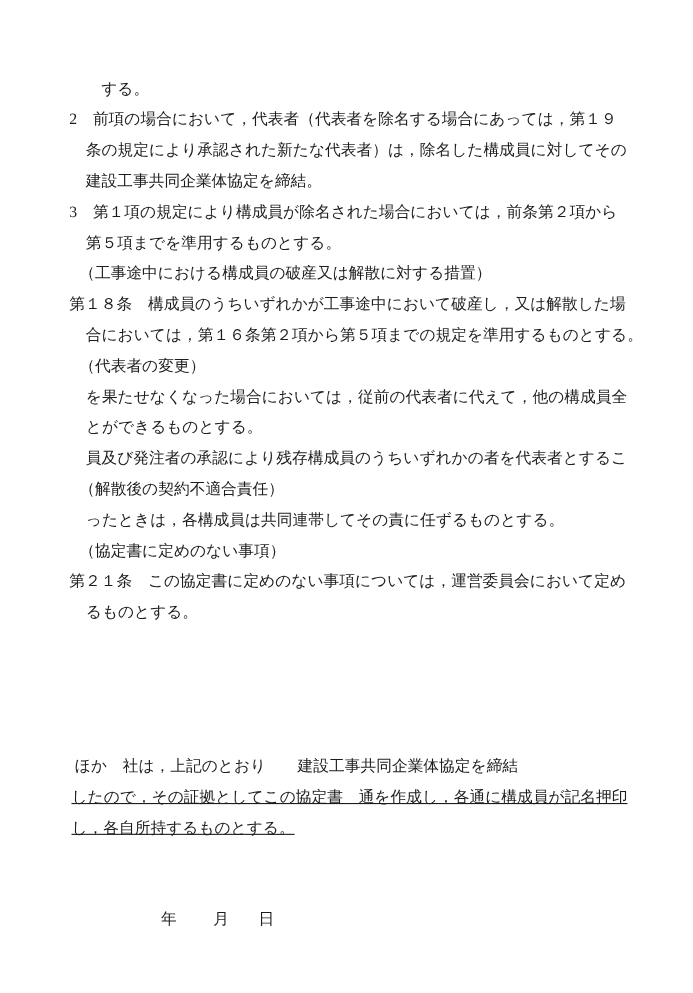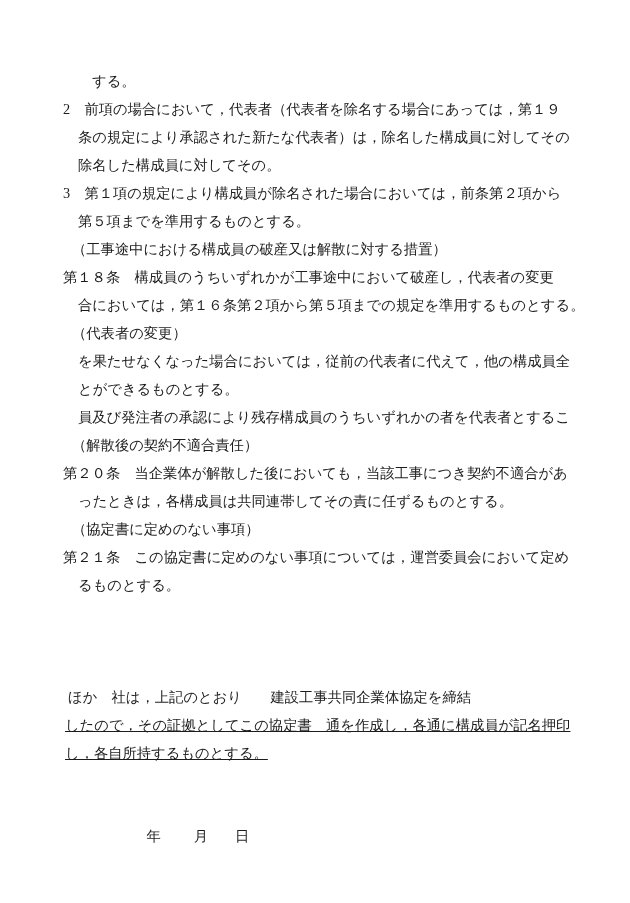--- a/index.html
+++ b/index.html
@@ -44,32 +44,31 @@
 </style>
 </head>
 <body>
 
 <div class="page">
 
   <div class="textblock body-block">
     <div class="ln ind-cont2">する。</div>
     <div class="ln ind-art">2　前項の場合において，代表者（代表者を除名する場合にあっては，第１９</div>
     <div class="ln ind-cont">条の規定により承認された新たな代表者）は，除名した構成員に対してその</div>
-    <div class="ln ind-cont">除名した構成員に対してその。</div>
+    <div class="ln ind-cont">建設工事共同企業体協定を締結。</div>
     <div class="ln ind-art">3　第１項の規定により構成員が除名された場合においては，前条第２項から</div>
     <div class="ln ind-cont">第５項までを準用するものとする。</div>
     <div class="ln ind-head">（工事途中における構成員の破産又は解散に対する措置）</div>
-    <div class="ln ind-art">第１８条　構成員のうちいずれかが工事途中において破産し，代表者の変更</div>
+    <div class="ln ind-art">第１８条　構成員のうちいずれかが工事途中において破産し，又は解散した場</div>
     <div class="ln ind-cont">合においては，第１６条第２項から第５項までの規定を準用するものとする。</div>
     <div class="ln ind-head">（代表者の変更）</div>
     <div class="ln ind-cont">を果たせなくなった場合においては，従前の代表者に代えて，他の構成員全</div>
     <div class="ln ind-cont">とができるものとする。</div>
     <div class="ln ind-cont">員及び発注者の承認により残存構成員のうちいずれかの者を代表者とするこ</div>
     <div class="ln ind-head">（解散後の契約不適合責任）</div>
-    <div class="ln ind-art">第２０条　当企業体が解散した後においても，当該工事につき契約不適合があ</div>
     <div class="ln ind-cont">ったときは，各構成員は共同連帯してその責に任ずるものとする。</div>
     <div class="ln ind-head">（協定書に定めのない事項）</div>
     <div class="ln ind-art">第２１条　この協定書に定めのない事項については，運営委員会において定め</div>
     <div class="ln ind-cont">るものとする。</div>
   </div>
 
   <div class="textblock closing-block">
     <div class="ln ind-close1">ほか　社は，上記のとおり　　建設工事共同企業体協定を締結</div>
     <div class="ln ind-close">したので，その証拠としてこの協定書　通を作成し，各通に構成員が記名押印</div>
     <div class="ln ind-close">し，各自所持するものとする。</div>

